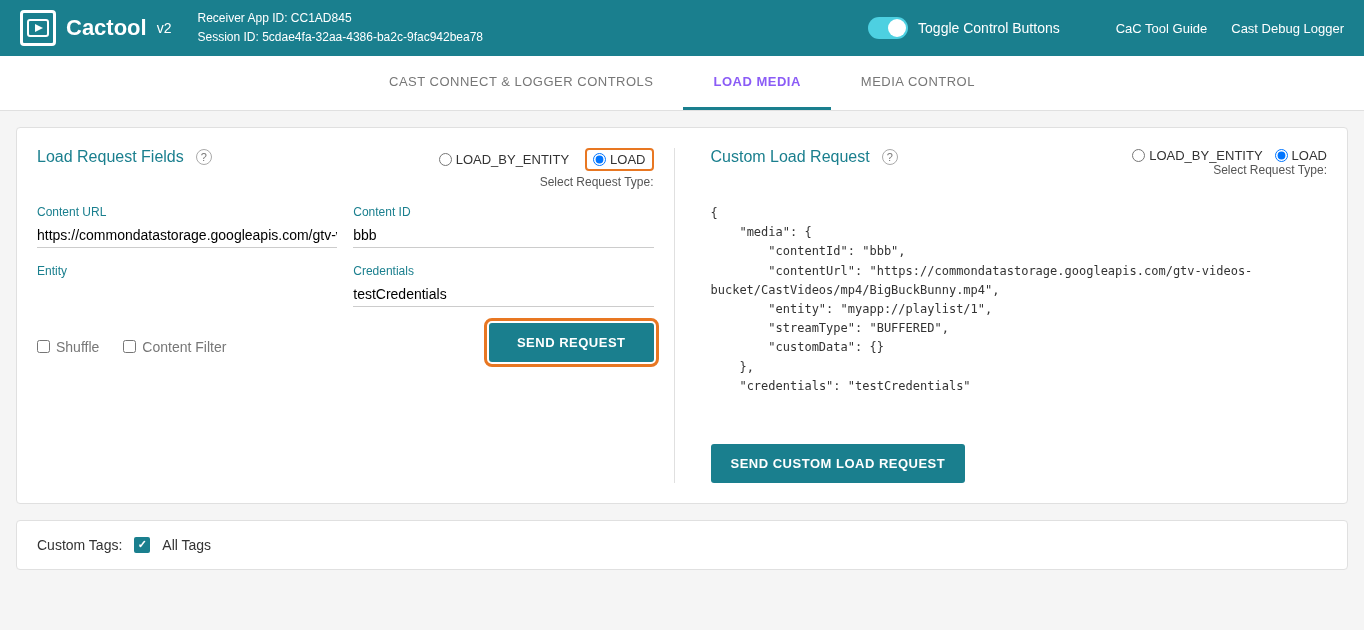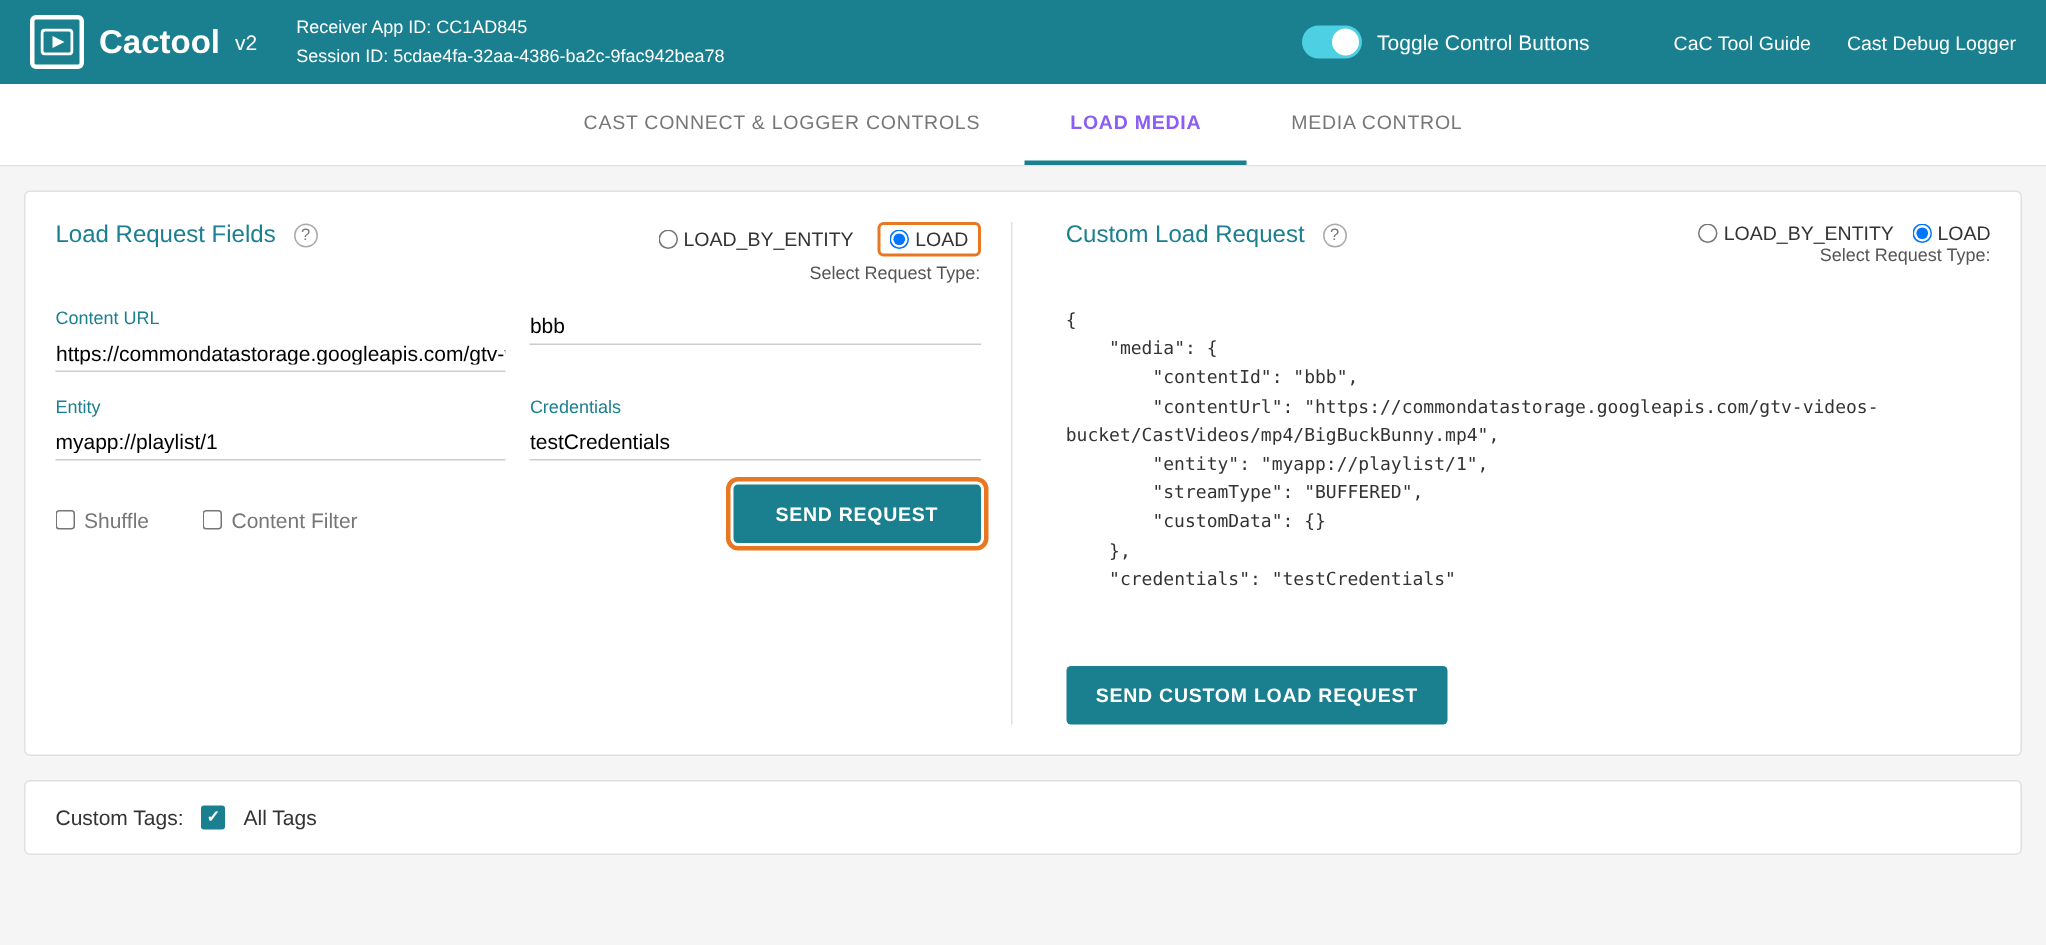--- a/index.html
+++ b/index.html
@@ -195,21 +195,21 @@
       font-size: 14px;
       outline: none;
       background: transparent;
       width: 100%;
     }
 
     
     .checkboxes-row {
       display: flex;
       align-items: center;
-      gap: 36px;
+      gap: 24px;
       margin-top: 8px;
     }
     .checkbox-label {
       display: flex;
       align-items: center;
       gap: 6px;
       font-size: 14px;
       color: #777;
       cursor: pointer;
     }
@@ -397,28 +397,28 @@
           <div class="select-request-label">Select Request Type:</div>
         </div>
       </div>
 
       <div class="field-row">
         <div class="field-group">
           <label class="field-label">Content URL</label>
           <input class="field-input" type="text" value="https://commondatastorage.googleapis.com/gtv-videos" style="">
         </div>
         <div class="field-group">
+          <label class="field-label">Content ID</label>
           <input class="field-input" type="text" value="bbb" style="">
         </div>
       </div>
 
       <div class="field-row">
         <div class="field-group">
           <label class="field-label">Entity</label>
-          <input class="field-input" type="text" value="myapp://playlist/1" style="">
         </div>
         <div class="field-group">
           <label class="field-label">Credentials</label>
           <input class="field-input" type="text" value="testCredentials" style="">
         </div>
       </div>
 
       <div style="display:flex; align-items:center; justify-content:space-between; margin-top:12px;">
         <div class="checkboxes-row">
           <label class="checkbox-label">

